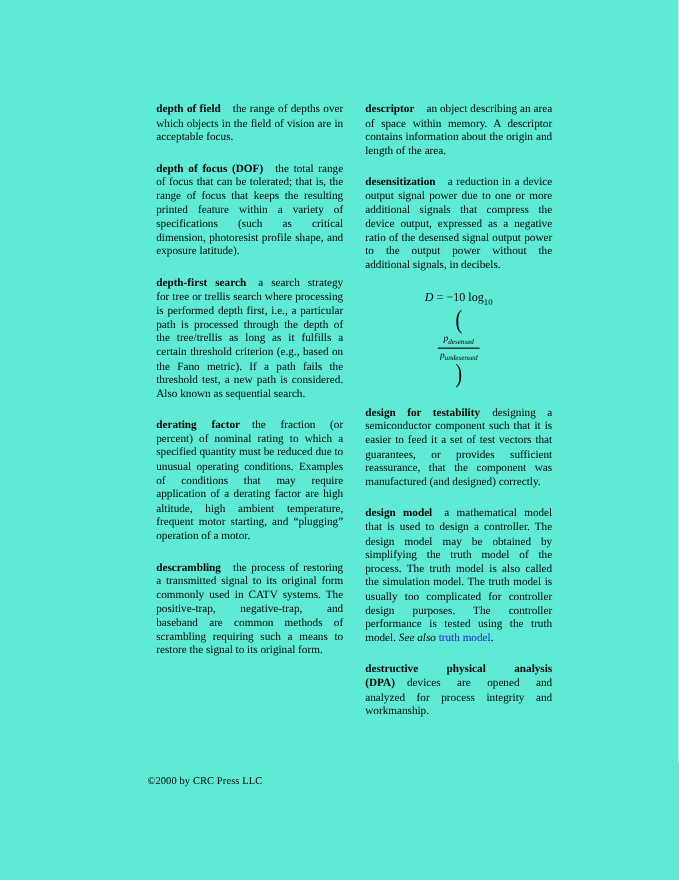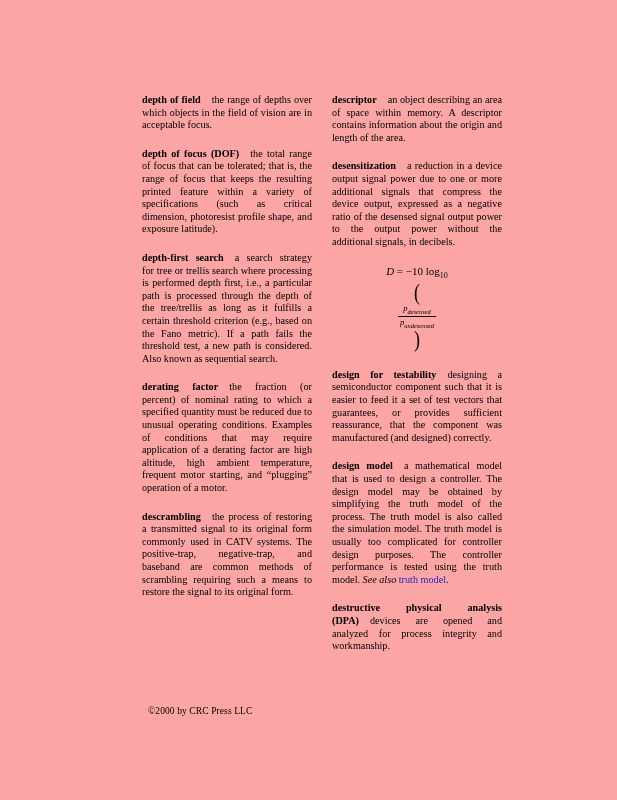--- a/index.html
+++ b/index.html
@@ -1,36 +1,36 @@
 <!DOCTYPE html>
 <html><head>
 <meta charset="utf-8">
 <style>
   html,body{margin:0;padding:0;background:#ffffff;}
   body{width:617px;height:800px;position:relative;overflow:hidden;
        font-family:"Liberation Serif", serif;color:#000;}
-  .page{position:absolute;inset:0;background:#fca5a5;}
+  .page{position:absolute;inset:0;background:#5eead4;}
   .content{position:absolute;left:142px;top:94px;width:360px;display:flex;gap:20px;}
   .col{width:170px;font-size:10.2px;line-height:12.6px;text-align:justify;}
   .entry{margin:0 0 16px 0;}
   .term{font-weight:bold;margin-right:11px;}
   .seg-i{font-style:italic;}
   a.link{font-style:normal;text-decoration:none;cursor:pointer;font-family:Liberation Serif, serif;}
   
   .formula{display:flex;align-items:center;justify-content:center;margin:6px 0 18px 0;flex-direction:column;}
   .f-lhs{font-size:11px;font-style:italic;}
   .f-lhs .rm{font-style:normal;}
   .f-lhs sub{font-size:8px;font-style:normal;}
   .f-paren{font-size:24px;font-weight:400;line-height:0.9;margin:0 1px;transform:scaleX(0.75);}
   .f-frac{display:inline-flex;flex-direction:column;align-items:center;
           font-size:8.5px;font-style:italic;line-height:1.15;}
   .f-num{padding:0 2px 1px 2px;}
   .f-den{border-top:0.6px solid #000;padding:1px 2px 0 2px;}
   .f-frac sub{font-size:6.5px;font-style:italic;}
-  .footer{position:absolute;left:148px;top:706px;font-size:9.5px;letter-spacing:0.1px;}
+  .footer{position:absolute;left:134px;top:706px;font-size:9.5px;letter-spacing:0.1px;}
 </style>
 </head>
 <body>
 
 <div class="page">
   <div class="content">
     <div class="col" id="col-left">
         <p class="entry"><b class="term">depth of field</b><span><span>the range of depths over which objects in the field of vision are in acceptable focus.</span></span></p>
         <p class="entry"><b class="term">depth of focus (DOF)</b><span><span>the total range of focus that can be tolerated; that is, the range of focus that keeps the resulting printed feature within a variety of specifications (such as critical dimension, photoresist profile shape, and exposure latitude).</span></span></p>
         <p class="entry"><b class="term">depth-first search</b><span><span>a search strategy for tree or trellis search where processing is performed depth first, i.e., a particular path is processed through the depth of the tree/trellis as long as it fulfills a certain threshold criterion (e.g., based on the Fano metric). If a path fails the threshold test, a new path is considered. Also known as sequential search.</span></span></p>

